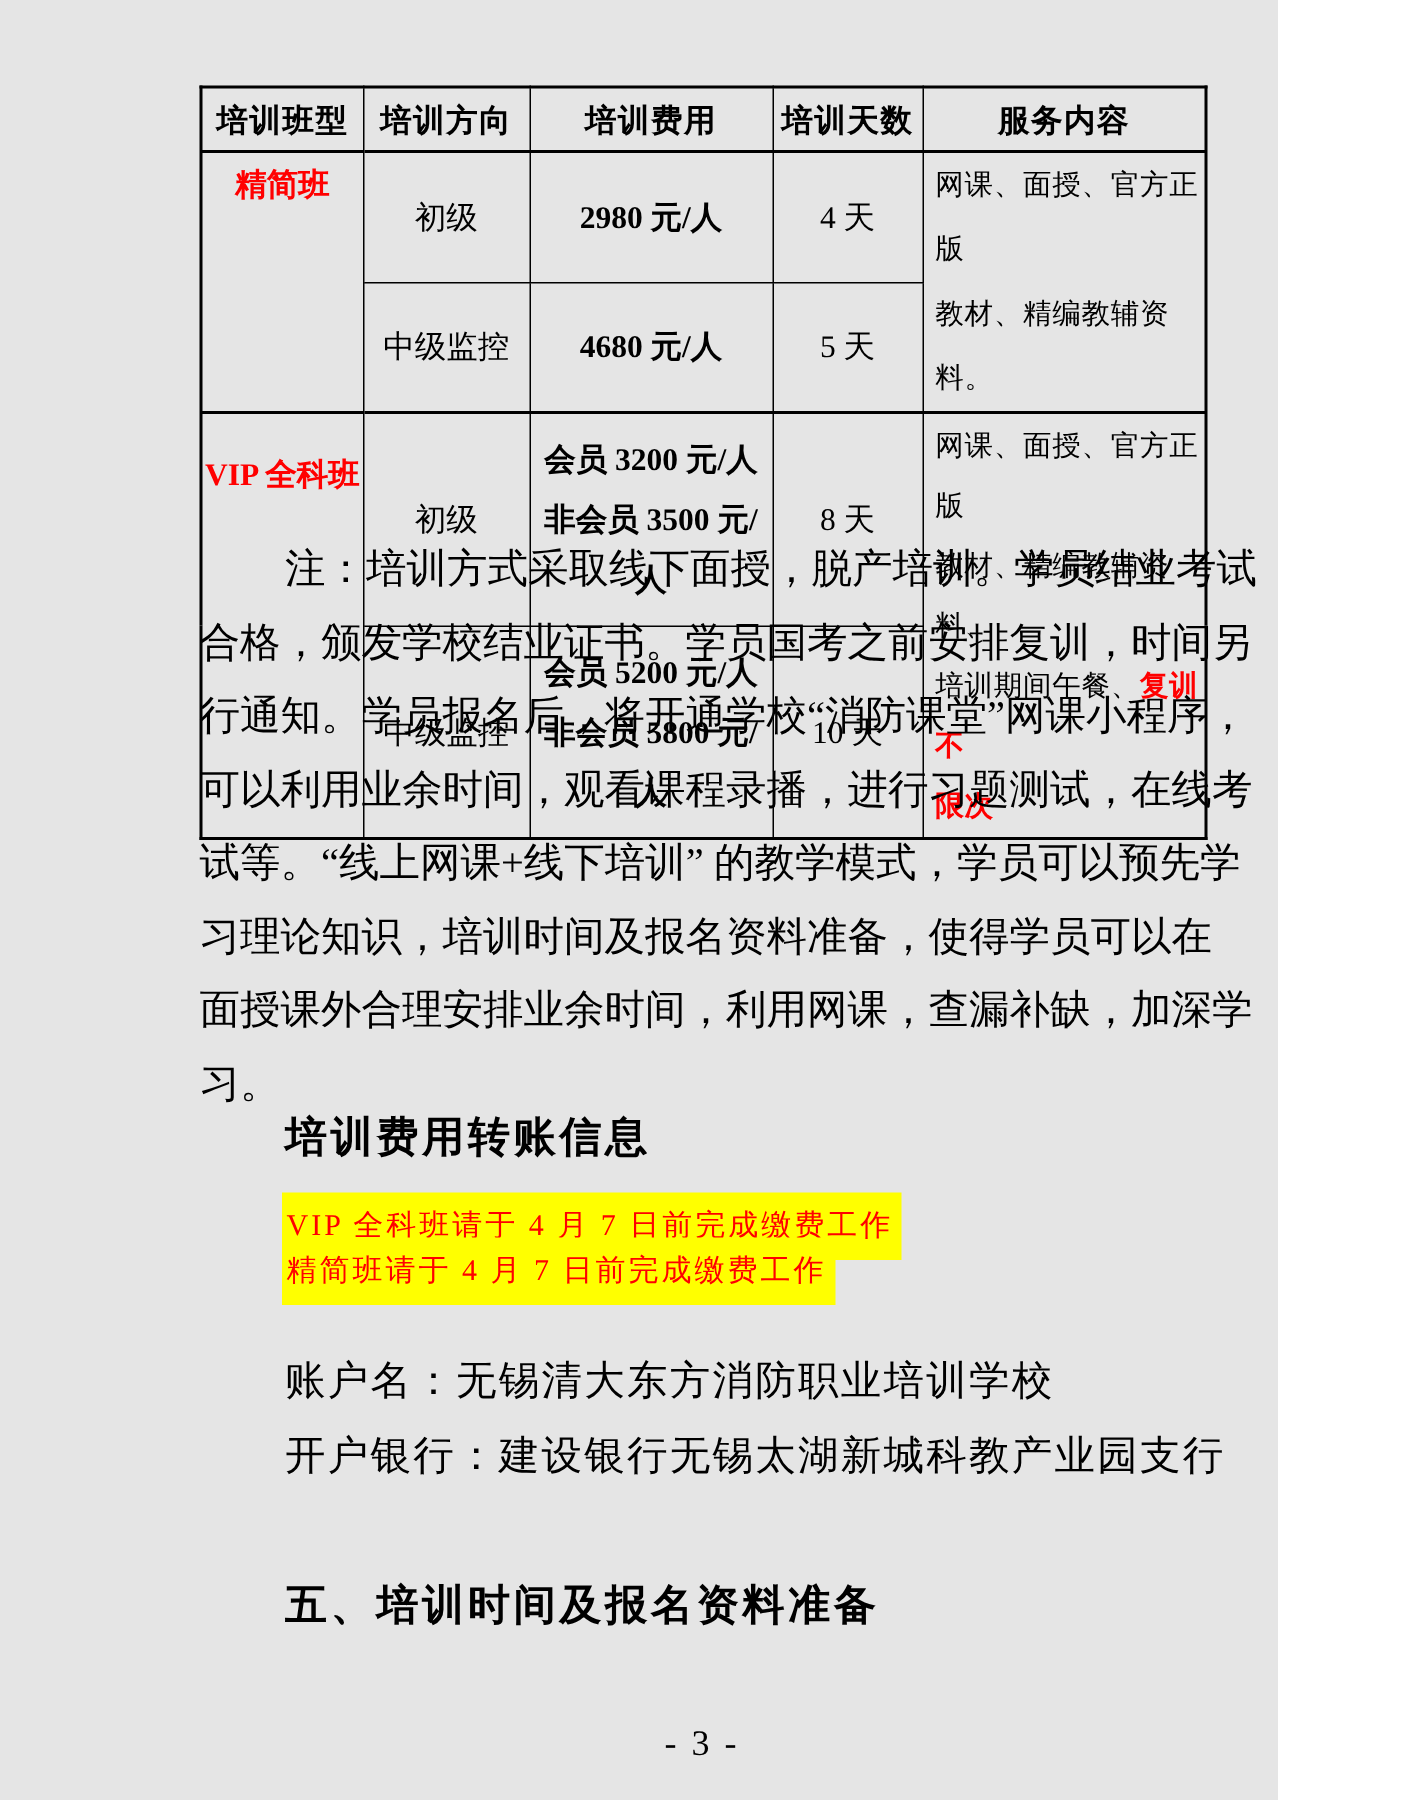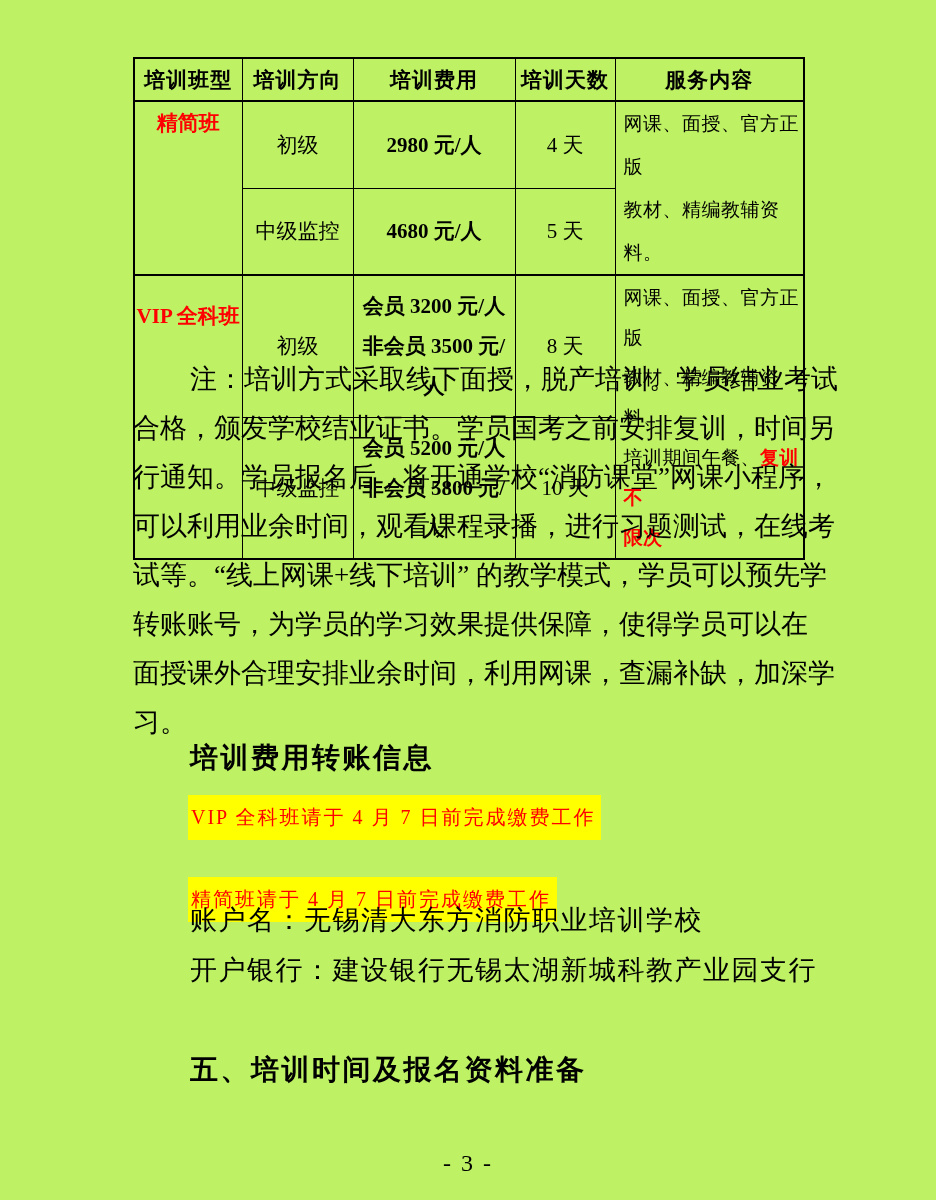--- a/index.html
+++ b/index.html
@@ -1,17 +1,17 @@
 <!DOCTYPE html>
 <html><head>
 <meta charset="utf-8">
 <style>
   html,body{margin:0;padding:0;}
   body{background:#ffffff;font-family:"Liberation Serif",serif;color:#000;}
-  #page{position:relative;width:936px;height:1200px;background:#bef264;overflow:hidden;}
+  #page{position:relative;width:852px;height:1200px;background:#e5e5e5;overflow:hidden;}
 
   
   #tableWrap{position:absolute;left:133px;top:57px;}
   #feeTable{border-collapse:collapse;table-layout:fixed;width:670px;border:2px solid #000;}
   #feeTable td,#feeTable th{border:1px solid #000;text-align:center;vertical-align:middle;padding:0;overflow:hidden;font-size:21px;}
   #feeTable th{font-family:"Liberation Sans",sans-serif;font-weight:bold;letter-spacing:1px;border-bottom-width:2px;}
   #feeTable tr:nth-child(1){height:43px;}
   #feeTable tr:nth-child(2){height:43px;}
   #feeTable tr:nth-child(3){height:43px;}
   #feeTable tr:nth-child(4){height:80px;}
@@ -108,31 +108,31 @@
     </tbody>
       </table>
   </div>
 
   <div id="note">
     <div class="note-line first">注：培训方式采取线下面授，脱产培训。学员结业考试</div>
     <div class="note-line">合格，颁发学校结业证书。学员国考之前安排复训，时间另</div>
     <div class="note-line">行通知。学员报名后，将开通学校“消防课堂”网课小程序，</div>
     <div class="note-line">可以利用业余时间，观看课程录播，进行习题测试，在线考</div>
     <div class="note-line">试等。“线上网课+线下培训” 的教学模式，学员可以预先学</div>
-    <div class="note-line">转账账号，为学员的学习效果提供保障，使得学员可以在</div>
+    <div class="note-line">习理论知识，培训时间及报名资料准备，使得学员可以在</div>
     <div class="note-line">面授课外合理安排业余时间，利用网课，查漏补缺，加深学</div>
     <div class="note-line last">习。</div>
   </div>
 
   <div class="doc-line h-bold" style="top:733px;">培训费用转账信息</div>
 
   <div class="hl-wrap" style="top:795px;">
     <span class="hl">VIP 全科班请于 4 月 7 日前完成缴费工作</span>
   </div>
-  <div class="hl-wrap" style="top:877px;">
+  <div class="hl-wrap" style="top:825px;">
     <span class="hl">精简班请于 4 月 7 日前完成缴费工作</span>
   </div>
 
   <div class="doc-line" style="top:895px;">账户名：无锡清大东方消防职业培训学校</div>
   <div class="doc-line" style="top:945px;">开户银行：建设银行无锡太湖新城科教产业园支行</div>
 
   <div class="doc-line h-bold" style="top:1045px;">五、培训时间及报名资料准备</div>
 
   <div id="pageNum">- 3 -</div>
 

